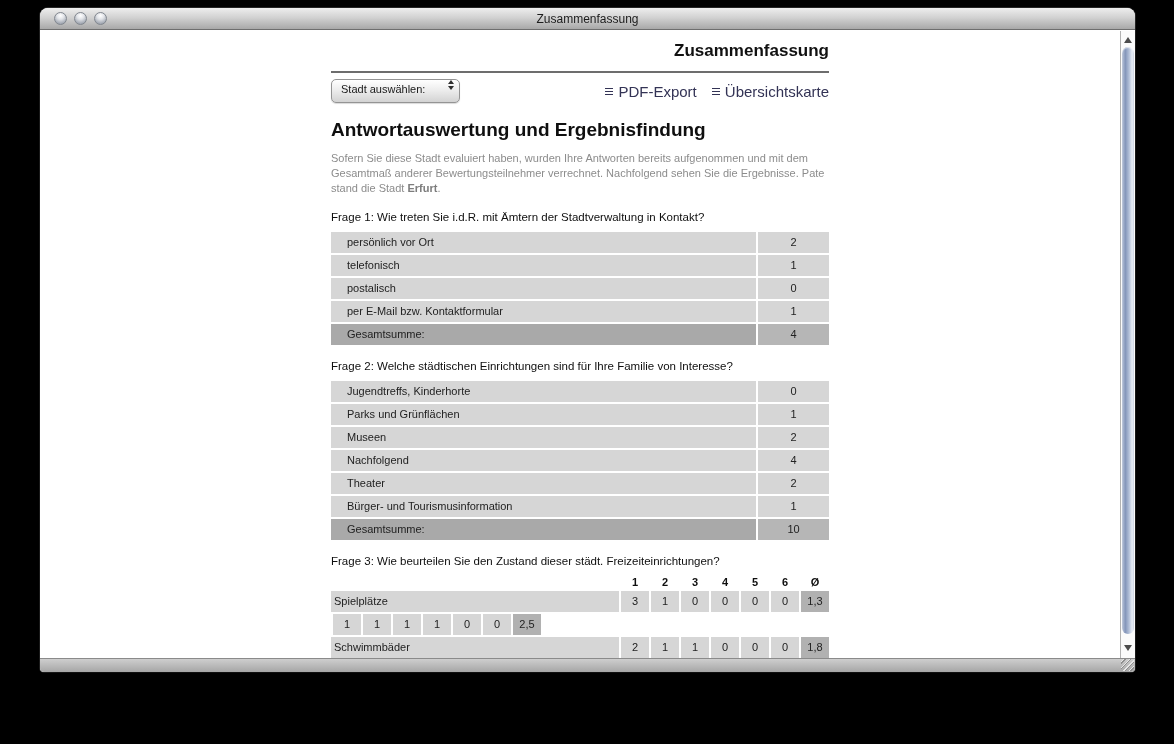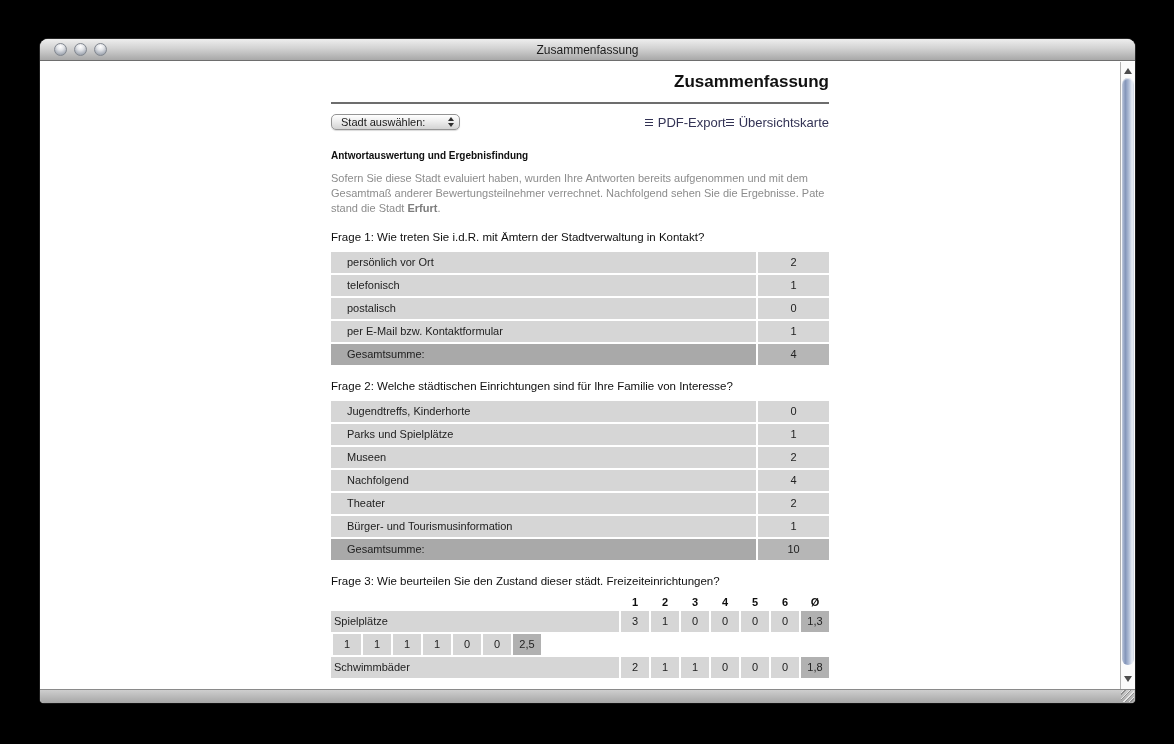--- a/index.html
+++ b/index.html
@@ -3,21 +3,21 @@
 <meta charset="utf-8">
 <style>
   * { box-sizing: border-box; }
   html,body { margin:0; padding:0; }
   body {
     width:1174px; height:744px; background:#000;
     position:relative; overflow:hidden;
     font-family:"Liberation Sans", sans-serif;
   }
   .window {
-    position:absolute; left:40px; top:39px; width:1095px; height:664px;
+    position:absolute; left:40px; top:8px; width:1095px; height:664px;
     border-radius:8px 8px 4px 4px; background:#fff; overflow:hidden;
     box-shadow:0 14px 40px rgba(0,0,0,.9), 0 0 0 1px #2e2e2e;
   }
   .titlebar {
     height:22px; position:relative;
     background:linear-gradient(#eee 0%, #d2d2d2 45%, #a8a8a8 100%);
     border-bottom:1px solid #6e6e6e;
   }
   .traffic { position:absolute; left:14px; top:4px; display:flex; gap:7px; }
   .light {
@@ -55,40 +55,40 @@
 
   .page { width:498px; margin:0 auto; padding-top:10px; color:#1a1a1a; }
 
   .page-title {
     margin:0; font-size:17px; font-weight:bold; text-align:right; color:#111;
     padding-bottom:10px; border-bottom:2px solid #6d6d6d; letter-spacing:0;
   }
 
   .controls { display:flex; justify-content:space-between; align-items:center; margin-top:8px; height:20px; }
   .select {
-    display:inline-flex; align-items:center; height:16px; border:1px solid #949494; border-radius:5px;
+    display:inline-flex; align-items:flex-start; height:24px; border:1px solid #949494; border-radius:5px;
     background:linear-gradient(#ffffff, #ececec 48%, #d3d3d3 100%);
     font-size:11px; color:#1a1a1a; overflow:hidden; cursor:default;
     box-shadow:0 1px 1px rgba(0,0,0,.15);
   }
   .select-label { padding:0 16px 0 9px; line-height:18px; }
   .select-divider { width:1px; background:#adadad; }
   .select-arrows { width:17px; display:flex; flex-direction:column; align-items:center; justify-content:center; gap:2px; }
   .mini-up { width:0; height:0; border-left:3.5px solid transparent; border-right:3.5px solid transparent; border-bottom:4.5px solid #2e2e2e; }
   .mini-down { width:0; height:0; border-left:3.5px solid transparent; border-right:3.5px solid transparent; border-top:4.5px solid #2e2e2e; }
 
-  .links { display:flex; font-size:13px; }
+  .links { display:flex; gap:15px; font-size:15px; }
   .link { display:flex; align-items:center; gap:5px; color:#333355; cursor:pointer; }
   .list-icon {
     width:8px; height:8px;
     background:repeating-linear-gradient(#333355 0 1px, transparent 1px 3px);
     margin-top:1px;
   }
 
-  .section-heading { font-size:10px; font-weight:bold; color:#0f0f0f; margin:18px 0 0 0; }
+  .section-heading { font-size:19px; font-weight:bold; color:#0f0f0f; margin:18px 0 0 0; }
   .intro { font-size:11px; color:#8c8c8c; line-height:15px; margin:10px 0 0 0; }
   .intro b { color:#7d7d7d; }
 
   .question { margin-top:15px; }
   .q-heading { font-size:11.5px; font-weight:normal; color:#0f0f0f; margin:0 0 9px 0; }
 
   .trow { display:flex; margin-bottom:2px; font-size:11px; color:#222; }
   .trow .lbl { flex:1; background:#d6d6d6; padding:4px 16px; line-height:13px; }
   .trow .val { width:71px; margin-left:2px; background:#d6d6d6; text-align:center; padding:4px 0; line-height:13px; }
   .trow.total .lbl { background:#a9a9a9; }
@@ -171,21 +171,21 @@
           </div>
         </div>
 
         <div class="question">
           <div class="q-heading">Frage 2: Welche städtischen Einrichtungen sind für Ihre Familie von Interesse?</div>
           <div class="trow">
             <span class="lbl">Jugendtreffs, Kinderhorte</span>
             <span class="val">0</span>
           </div>
           <div class="trow">
-            <span class="lbl">Parks und Spielplätze</span>
+            <span class="lbl">Parks und Grünflächen</span>
             <span class="val">1</span>
           </div>
           <div class="trow">
             <span class="lbl">Museen</span>
             <span class="val">2</span>
           </div>
           <div class="trow">
             <span class="lbl">Nachfolgend</span>
             <span class="val">4</span>
           </div>

